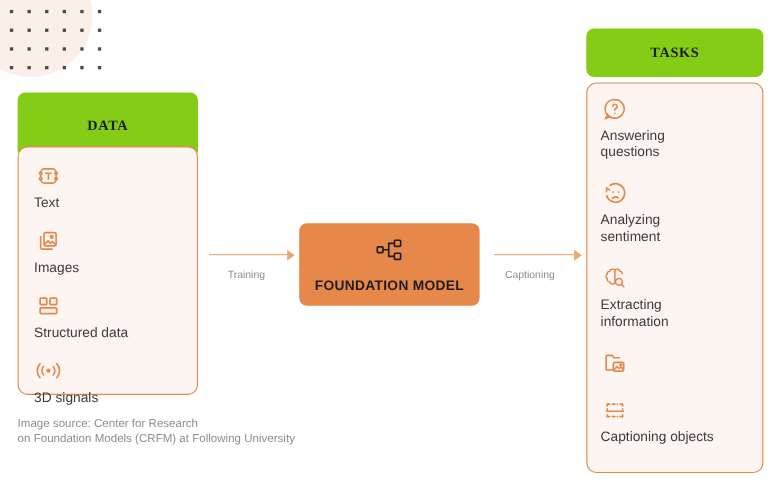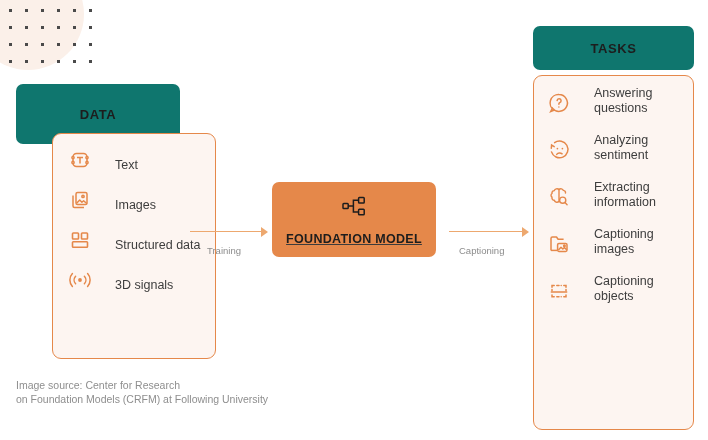--- a/index.html
+++ b/index.html
@@ -38,53 +38,55 @@
     width: 3px;
     height: 3px;
     background: #4a4a4a;
     border-radius: 0;
     display: block;
   }
 
   
   .col-header {
     position: absolute;
-    background: #0f766e;
+    background: #84cc16;
     border-radius: 7px;
     display: flex;
     align-items: center;
     justify-content: center;
     color: #1d1d1d;
     font-weight: bold;
     font-size: 13px;
     letter-spacing: 0.6px;
+    font-family: Liberation Serif, serif;
   }
   .col-panel {
     position: absolute;
     background: #fdf5f1;
     border: 1.3px solid #e5884a;
     border-radius: 9px;
     box-sizing: border-box;
   }
 
   
   #data-header { left: 16px;  top: 84px;  width: 164px; height: 60px; }
   #data-panel  { left: 16px;  top: 133px; width: 164px; height: 226px;
-                 padding: 13px 0 11px 14px; margin-left: 36px; }
+                 padding: 13px 0 11px 14px; }
 
   
   #tasks-header { left: 533px; top: 26px;  width: 161px; height: 44px; }
   #tasks-panel  { left: 533px; top: 75px;  width: 161px; height: 355px;
                   padding: 10px 0 0 12px; }
 
   .item {
     display: flex;
-    align-items: flex-end;
-    gap: 22px;
+    align-items: flex-start;
+    gap: 4px;
     margin-bottom: 14px;
+    flex-direction: column;
   }
   .item .icon {
     flex: 0 0 26px;
     width: 26px;
     height: 26px;
     display: flex;
     align-items: center;
     justify-content: center;
   }
   .item .label {
@@ -92,31 +94,30 @@
     line-height: 15px;
     color: #3d3d3d;
   }
   #tasks-panel .item { margin-bottom: 17px; }
   #tasks-panel .item .label { width: 104px; }
 
   
   #fm-box {
     position: absolute;
     left: 272px;
-    top: 182px;
+    top: 203px;
     width: 164px;
     height: 75px;
     background: #e5884a;
     border-radius: 7px;
     display: flex;
     flex-direction: column;
     align-items: center;
     justify-content: center;
     gap: 12px;
-    text-decoration: underline;
   }
   #fm-box .fm-title {
     color: #1d1d1d;
     font-weight: bold;
     font-size: 12.5px;
     letter-spacing: 0.3px;
   }
 
   
   .arrow {
@@ -322,21 +323,20 @@
   <div class="item">
     <span class="icon">
       <svg width="24" height="24" viewBox="0 0 24 24" fill="none" stroke="#E5884A" stroke-width="1.5" stroke-linejoin="round">
         <path d="M4 18.4V6.4a1.4 1.4 0 0 1 1.4-1.4h4.1l1.6 2.2h5.5"></path>
         <path d="M4 18.4h6"></path>
         <rect x="10.6" y="11.4" width="9.4" height="8" rx="1.3"></rect>
         <path d="M11.4 18l2.6-2.8 1.8 1.8 1.6-1.4 2.3 2.2"></path>
         <circle cx="17.4" cy="13.7" r="0.8"></circle>
       </svg>
     </span>
-    <span class="label">Captioning images</span>
   </div>
 
   <div class="item">
     <span class="icon">
       <svg width="24" height="24" viewBox="0 0 24 24" fill="none" stroke="#E5884A" stroke-width="1.5" stroke-linecap="round">
         <path d="M5 8.2V6.4h2.2M16.8 6.4H19v1.8M19 16v1.8h-2.2M7.2 17.8H5V16"></path>
         <path d="M9.8 6.4h4.4M9.8 17.8h4.4M5 10.6v1.2M19 10.6v1.2" stroke-dasharray="2.2 2.2"></path>
         <path d="M4.3 12.9h15.4"></path>
       </svg>
     </span>

